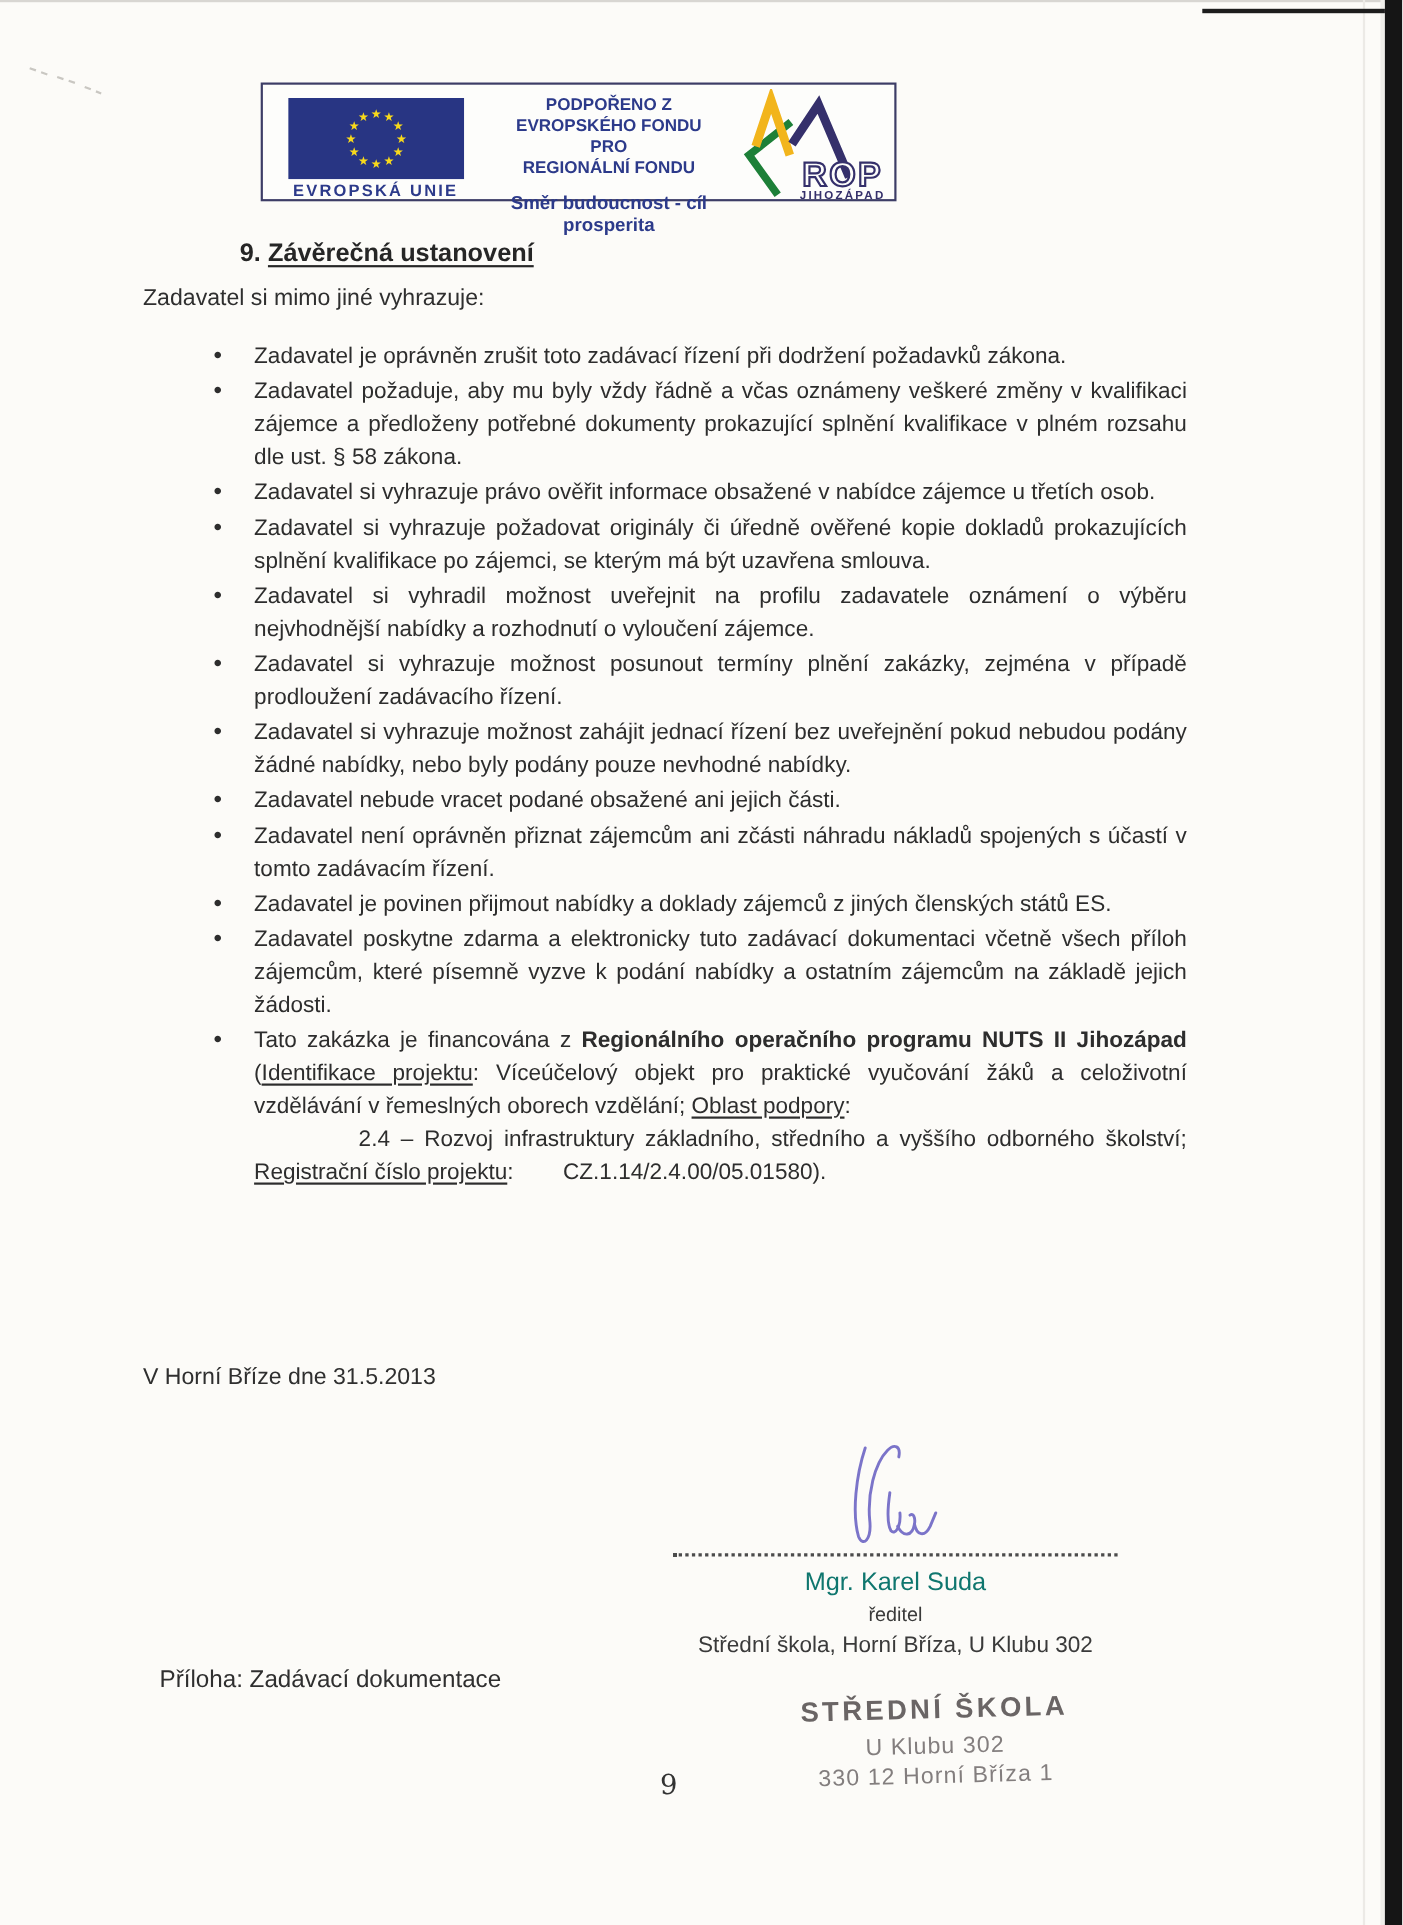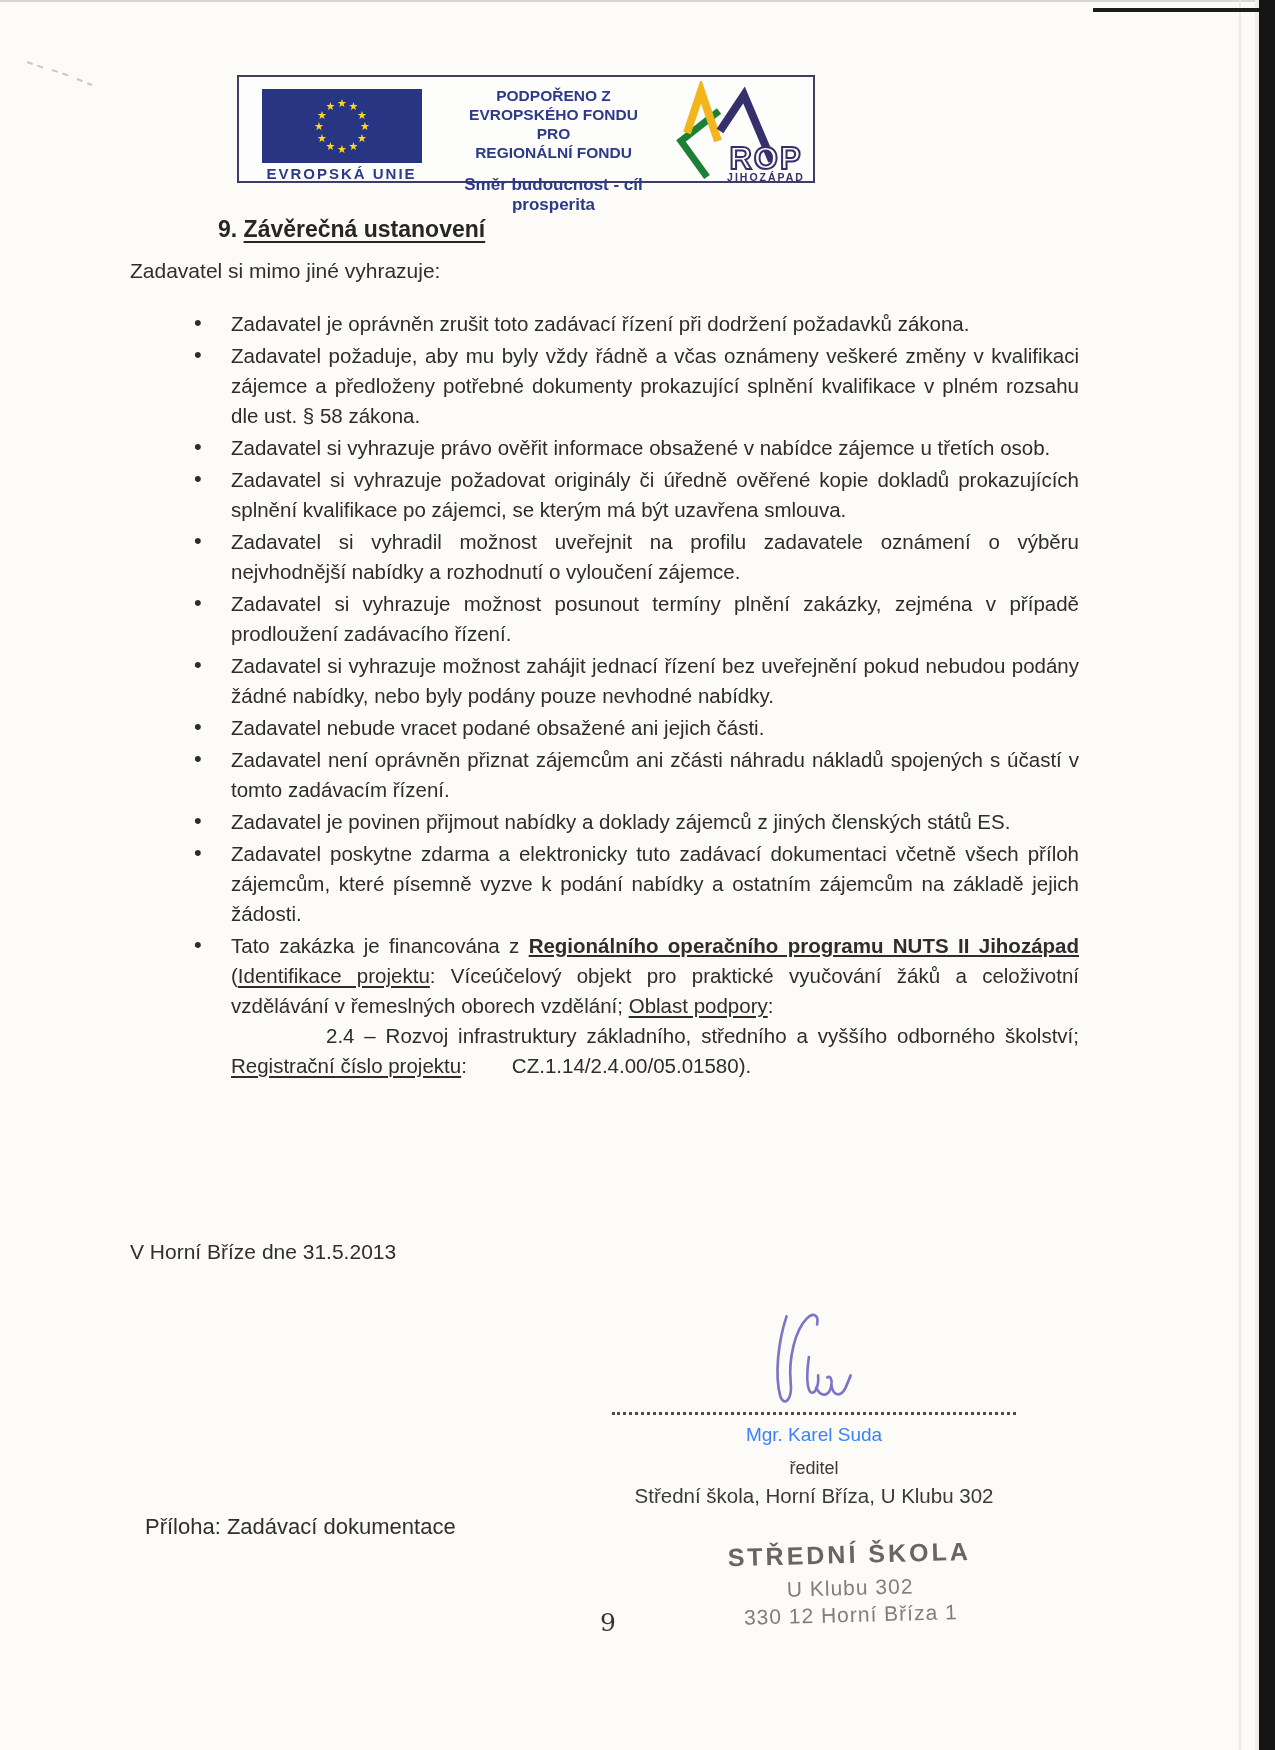--- a/index.html
+++ b/index.html
@@ -35,28 +35,28 @@
   .section-intro { position:absolute; left:130px; top:259px; font-size:21px; }
 
   
   .bullets { position:absolute; left:218px; top:296px; width:874px; }
   .bullets ul { list-style:none; margin:13px; padding:0; }
   .bullets li {
     position:relative; text-align:justify;
     font-size:20.5px; line-height:30px; color:#2d2d2d; margin:0 0 2px 0;
   }
   .bullets li::before { content:"\2022"; position:absolute; left:-37px; top:-1px; font-size:22px; color:#2d2d2d; }
-  .seg-b { font-weight:bold;text-decoration:underline; }
+  .seg-b { font-weight:bold; }
   .seg-u { text-decoration:underline; text-underline-offset:3px; }
 
   
   .date-line { position:absolute; left:130px; top:1240px; font-size:21px; }
   .signature-svg { position:absolute; left:762px; top:1298px; }
   .signature-line { position:absolute; left:612px; top:1384px; width:404px; border-bottom:3px dotted #4c4c4c; height:28px; }
-  .sig-name { position:absolute; left:562px; top:1424px; width:504px; text-align:center; font-size:19px; color:#3b82f6; }
+  .sig-name { position:absolute; left:562px; top:1424px; width:504px; text-align:center; font-size:23px; color:#0f766e; }
   .sig-role { position:absolute; left:562px; top:1458px; width:504px; text-align:center; font-size:18px; color:#3a3a3a; }
   .sig-org  { position:absolute; left:562px; top:1484px; width:504px; text-align:center; font-size:20.5px; color:#3a3a3a; }
   .attachment { position:absolute; left:145px; top:1514px; font-size:22px;text-align:center; }
 
   
   .stamp { position:absolute; left:630px; top:1540px; width:440px; text-align:center; transform:rotate(-1.5deg); }
   .stamp-l1 { font-size:25px; font-weight:bold; letter-spacing:3px; color:#6a6565; }
   .stamp-l2 { margin-top:7px; font-size:21px; letter-spacing:1px; color:#837e7e; }
   .stamp-l3 { margin-top:3px; font-size:21px; letter-spacing:1px; color:#837e7e; }
 

